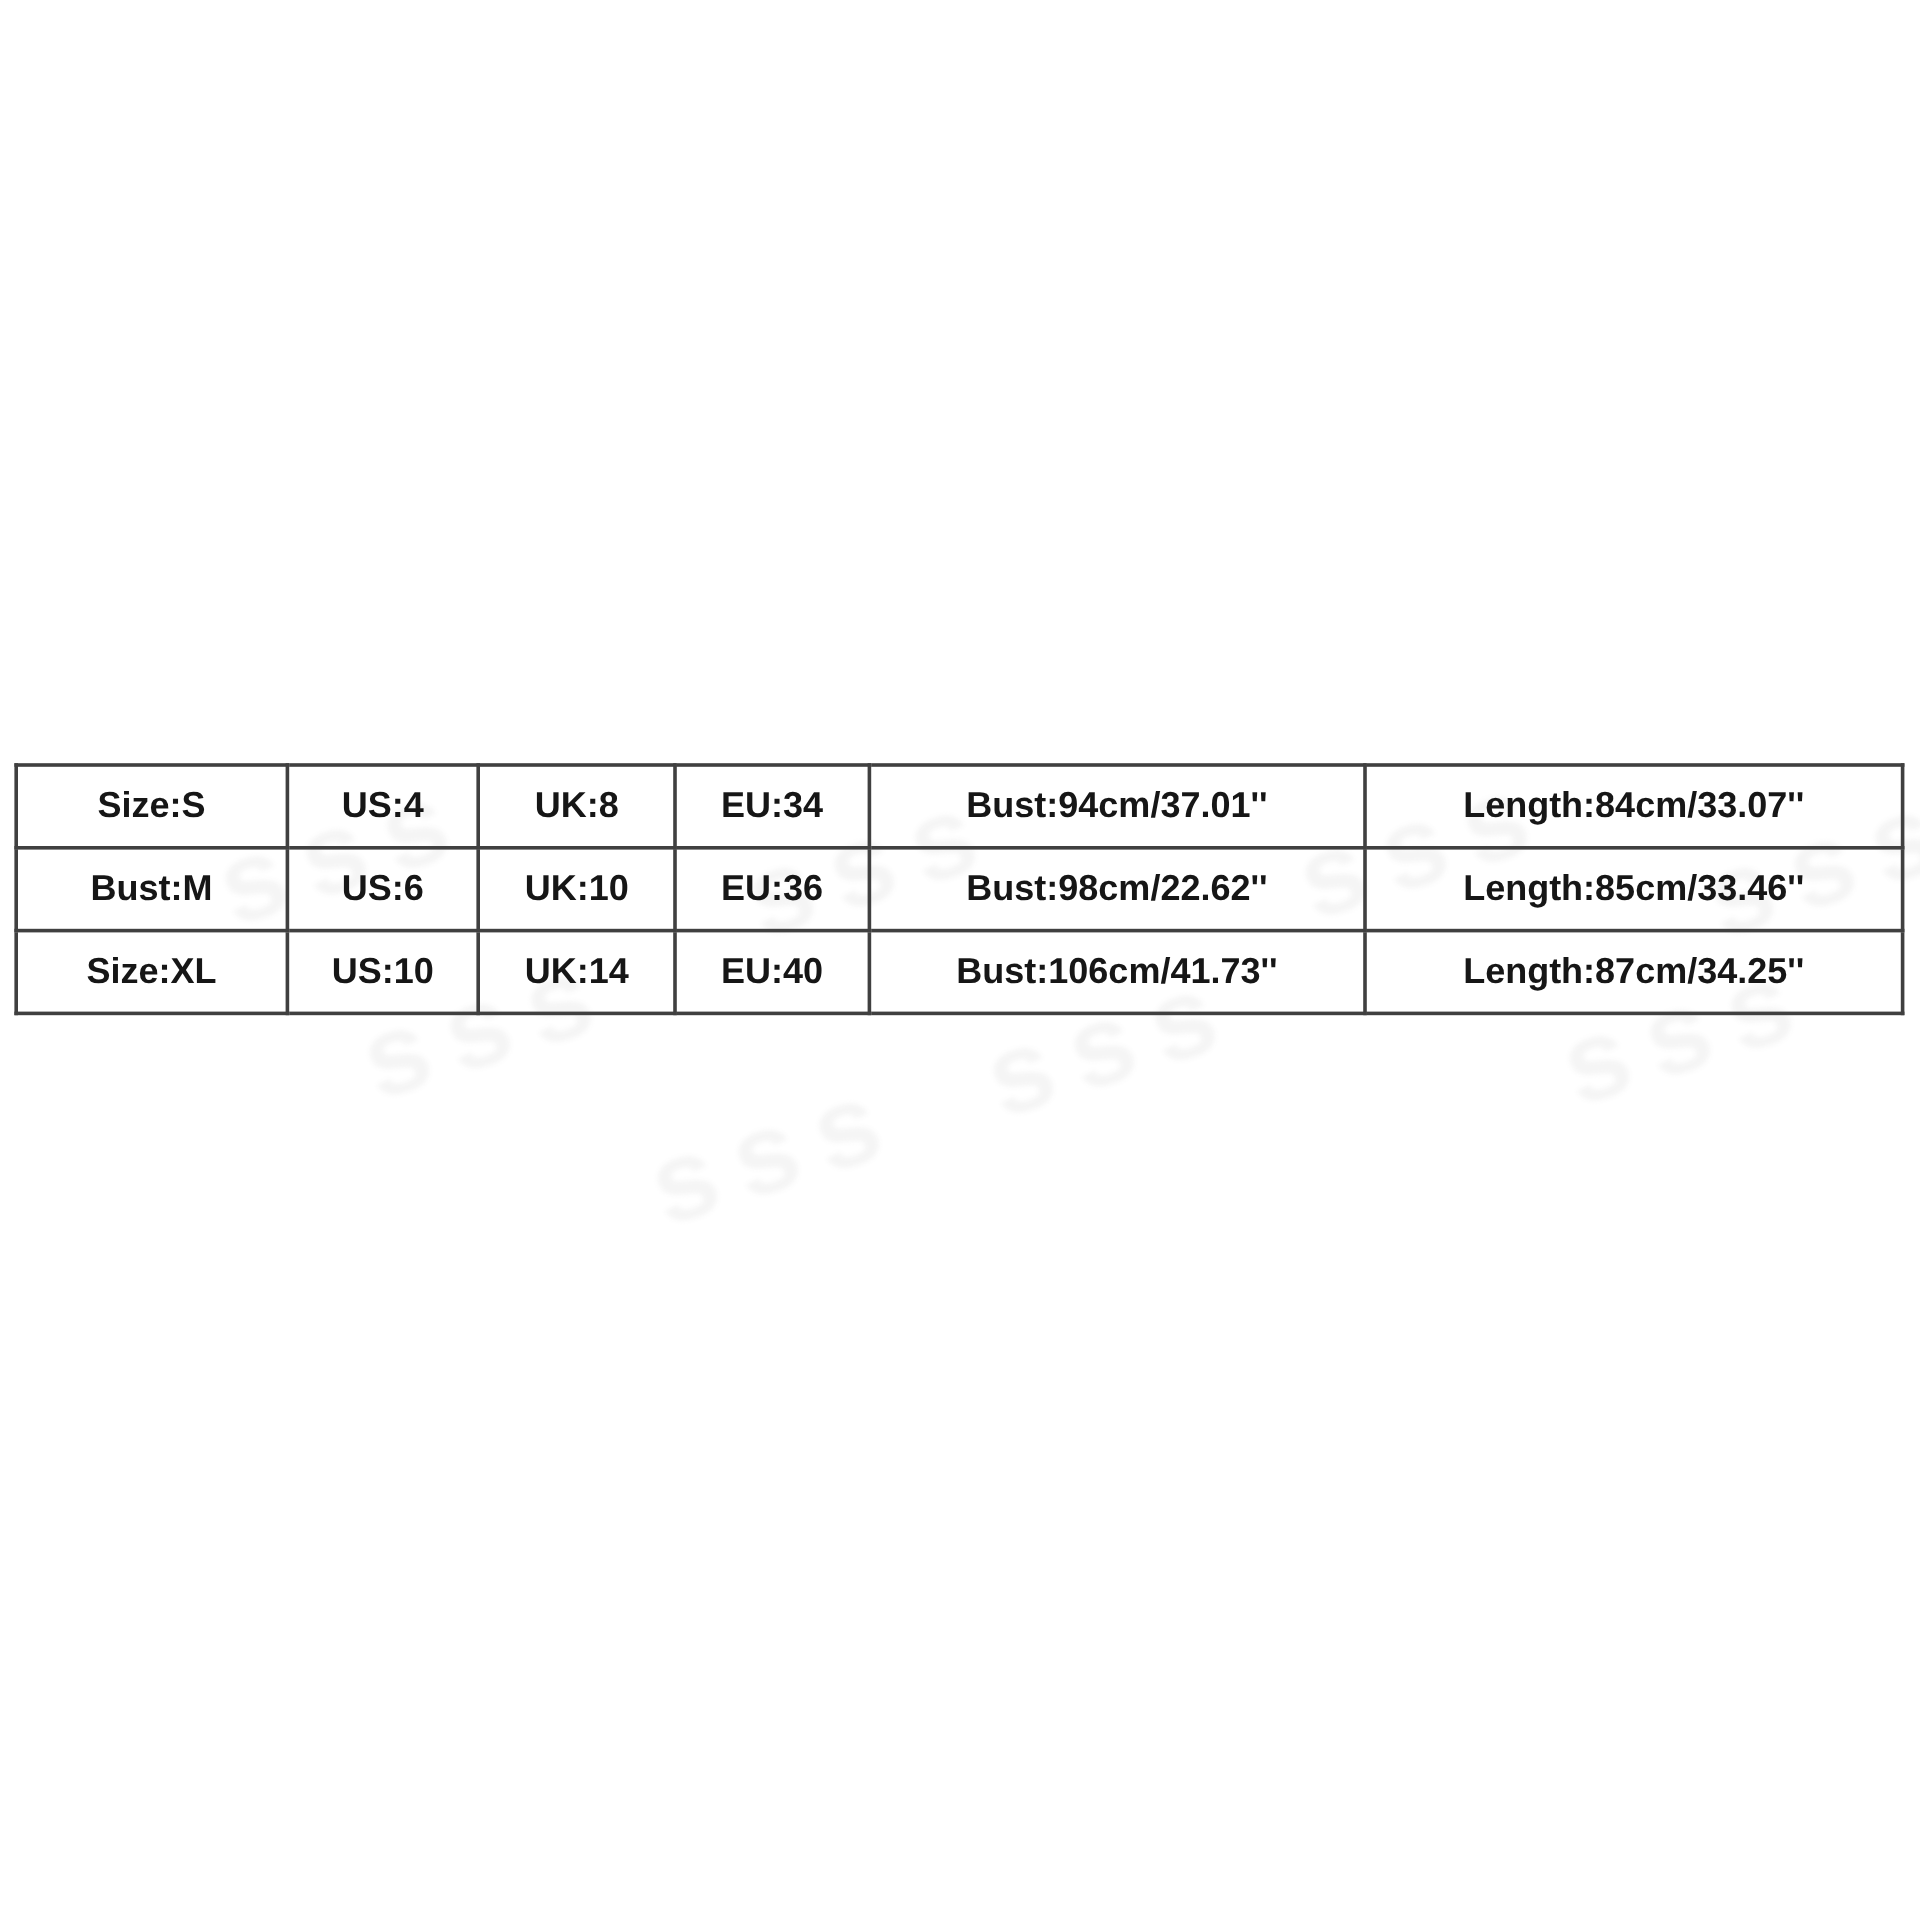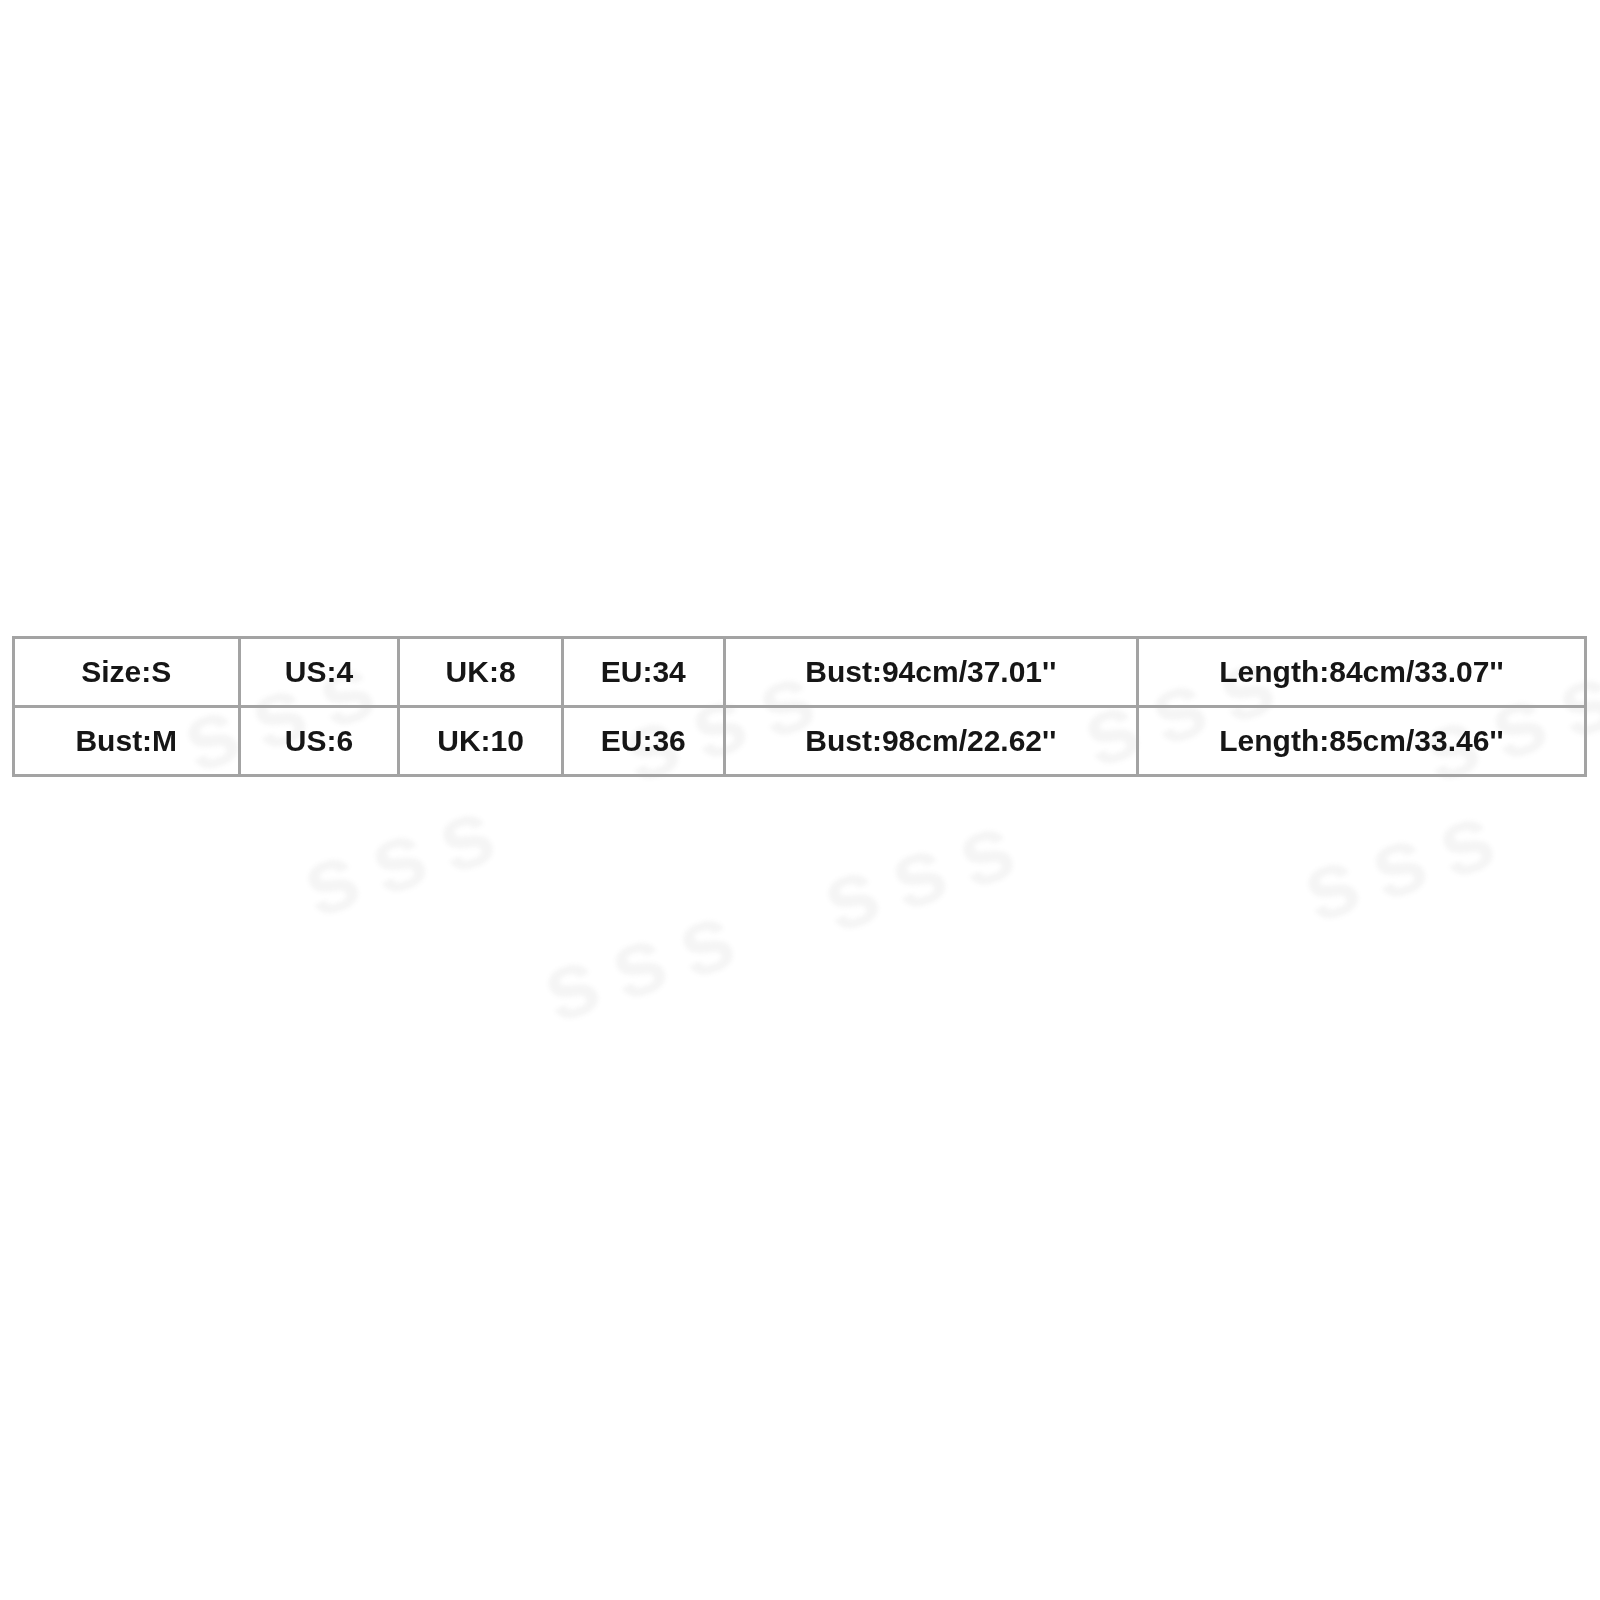--- a/index.html
+++ b/index.html
@@ -49,21 +49,21 @@
     left: 12px;
     top: 636px;
     width: 1575px;
   }
   table.size-chart {
     border-collapse: collapse;
     table-layout: fixed;
     width: 100%;
   }
   table.size-chart td {
-    border: 3px solid #a3a3a3;
+    border: 3px solid #404040;
     height: 66px;
     text-align: center;
     vertical-align: middle;
     font-weight: 700;
     font-size: 30px;
     color: #161616;
     padding: 0 4px;
     overflow: hidden;
     white-space: nowrap;
   }
@@ -110,17 +110,25 @@
           <td>Length:84cm/33.07''</td>
         </tr>
         <tr>
           <td>Bust:M</td>
           <td>US:6</td>
           <td>UK:10</td>
           <td>EU:36</td>
           <td>Bust:98cm/22.62''</td>
           <td>Length:85cm/33.46''</td>
         </tr>
+        <tr>
+          <td>Size:XL</td>
+          <td>US:10</td>
+          <td>UK:14</td>
+          <td>EU:40</td>
+          <td>Bust:106cm/41.73''</td>
+          <td>Length:87cm/34.25''</td>
+        </tr>
       </tbody>
     </table>
   </div>
 
 </div>
 
 </body></html>

